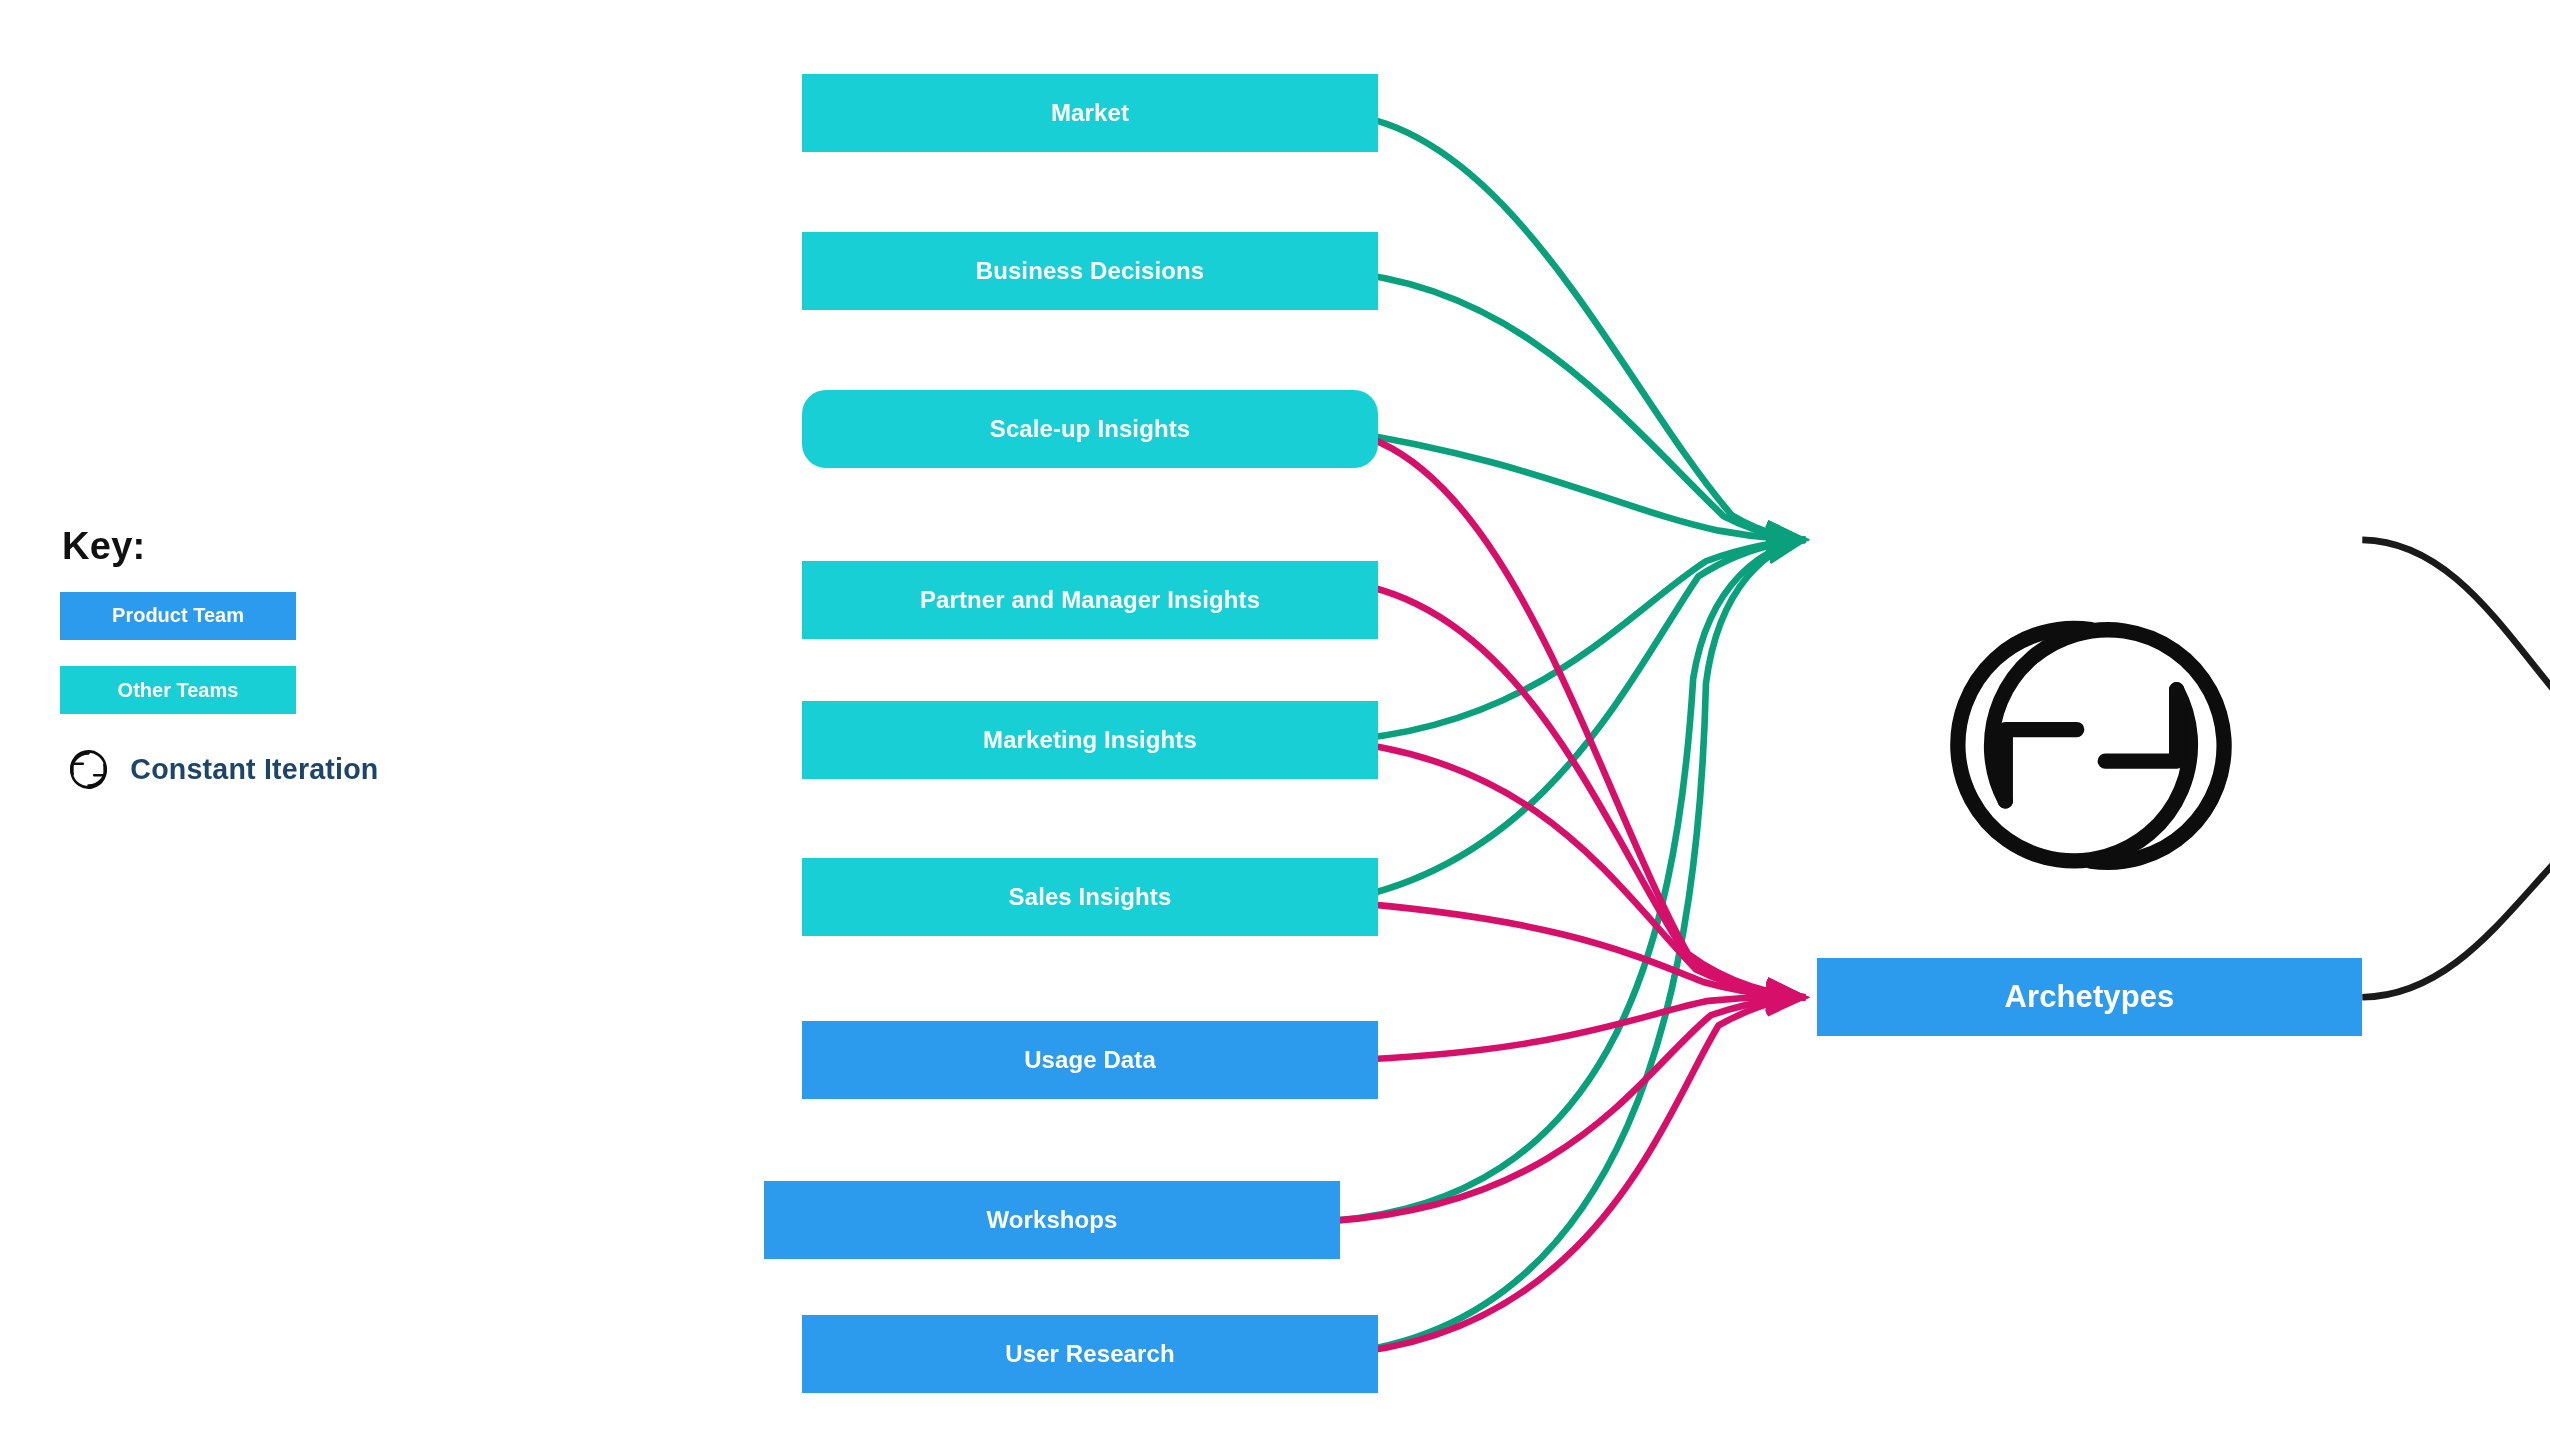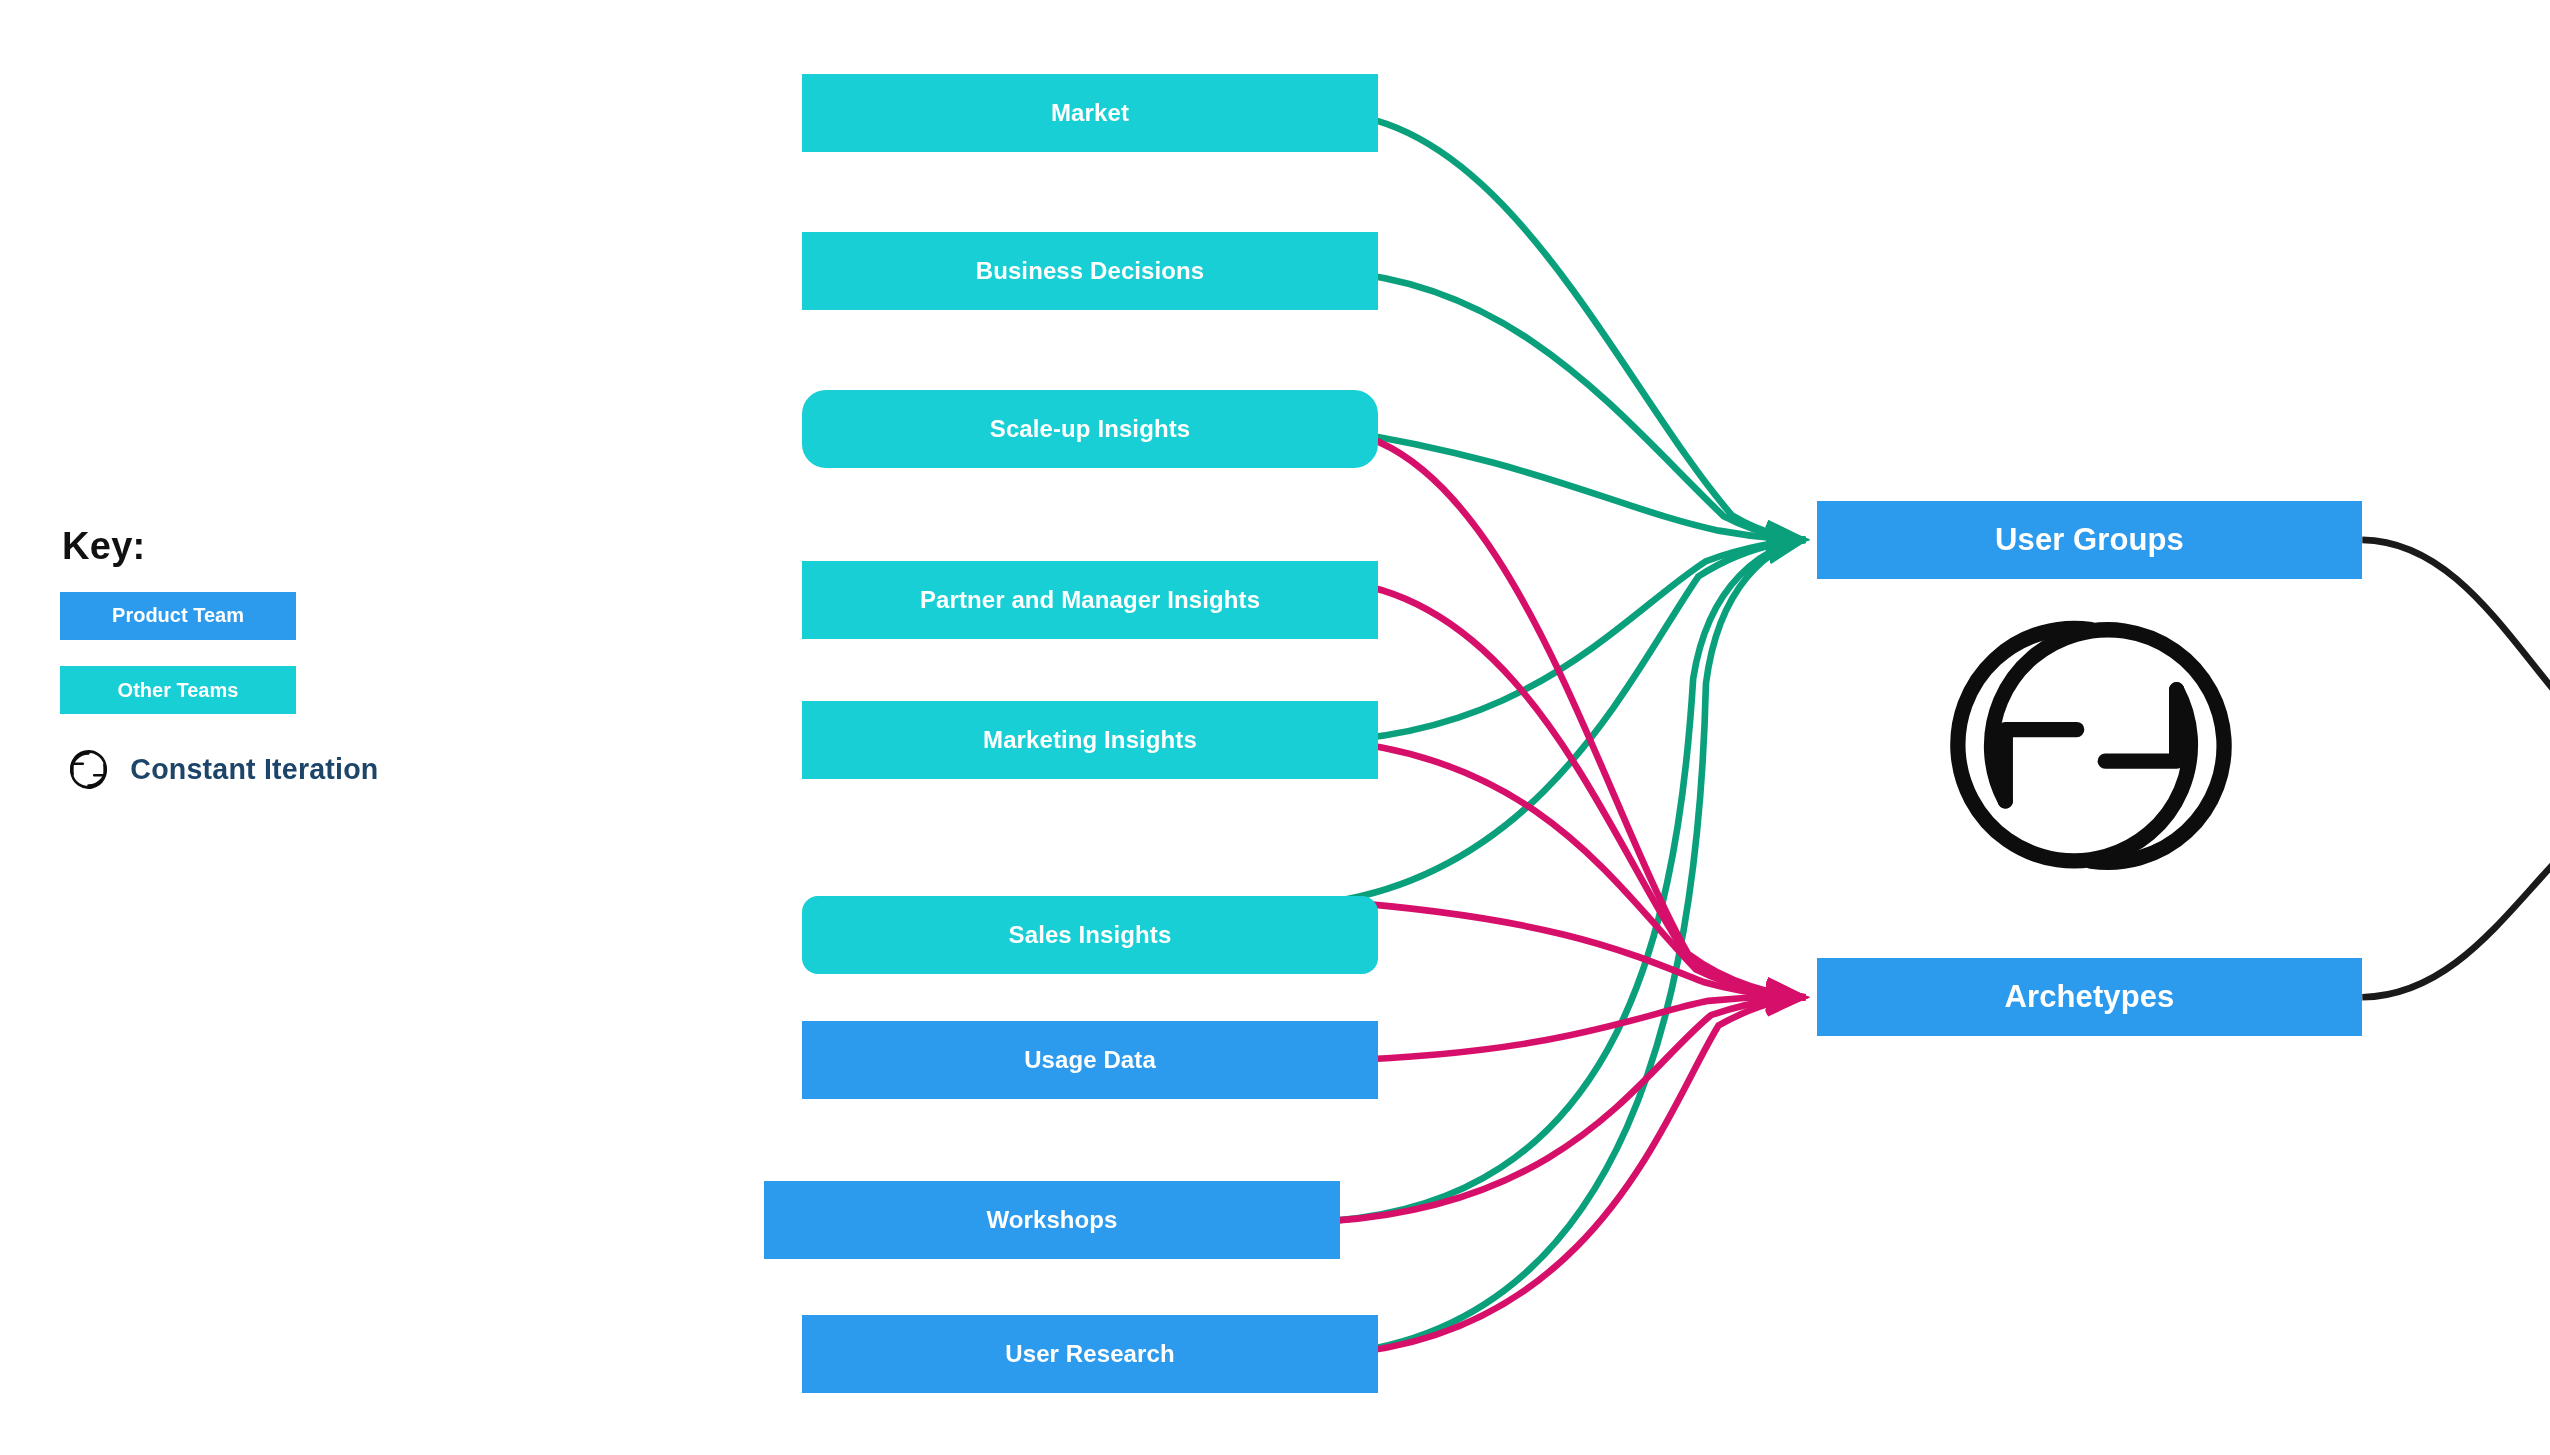--- a/index.html
+++ b/index.html
@@ -101,36 +101,33 @@
   </div>
   <div class="node teal src-node" style="left:802px;top:390px;border-radius:24px;">
     <span>Scale-up Insights</span>
   </div>
   <div class="node teal src-node" style="left:802px;top:542px;margin-top:19px;">
     <span>Partner and Manager Insights</span>
   </div>
   <div class="node teal src-node" style="left:802px;top:701px;text-align:right;">
     <span>Marketing Insights</span>
   </div>
-  <div class="node teal src-node" style="left:802px;top:896px;border-radius:16px;">
+  <div class="node teal src-node" style="left:802px;top:858px;">
     <span>Sales Insights</span>
   </div>
   <div class="node blue src-node" style="left:802px;top:1021px;">
     <span>Usage Data</span>
   </div>
   <div class="node blue src-node" style="left:764px;top:1181px;">
     <span>Workshops</span>
   </div>
   <div class="node blue src-node" style="left:802px;top:1315px;">
     <span>User Research</span>
   </div>
 
-  <div class="node blue mid-node" style="left:1817px;top:501px;">
-    <span>User Groups</span>
-  </div>
   <div class="node blue mid-node" style="left:1817px;top:958px;">
     <span>Archetypes</span>
   </div>
 
   <div id="legend">
     <div id="legend-title">Key:</div>
 
     <div class="legend-swatch blue">
       <span>Product Team</span>
     </div>

